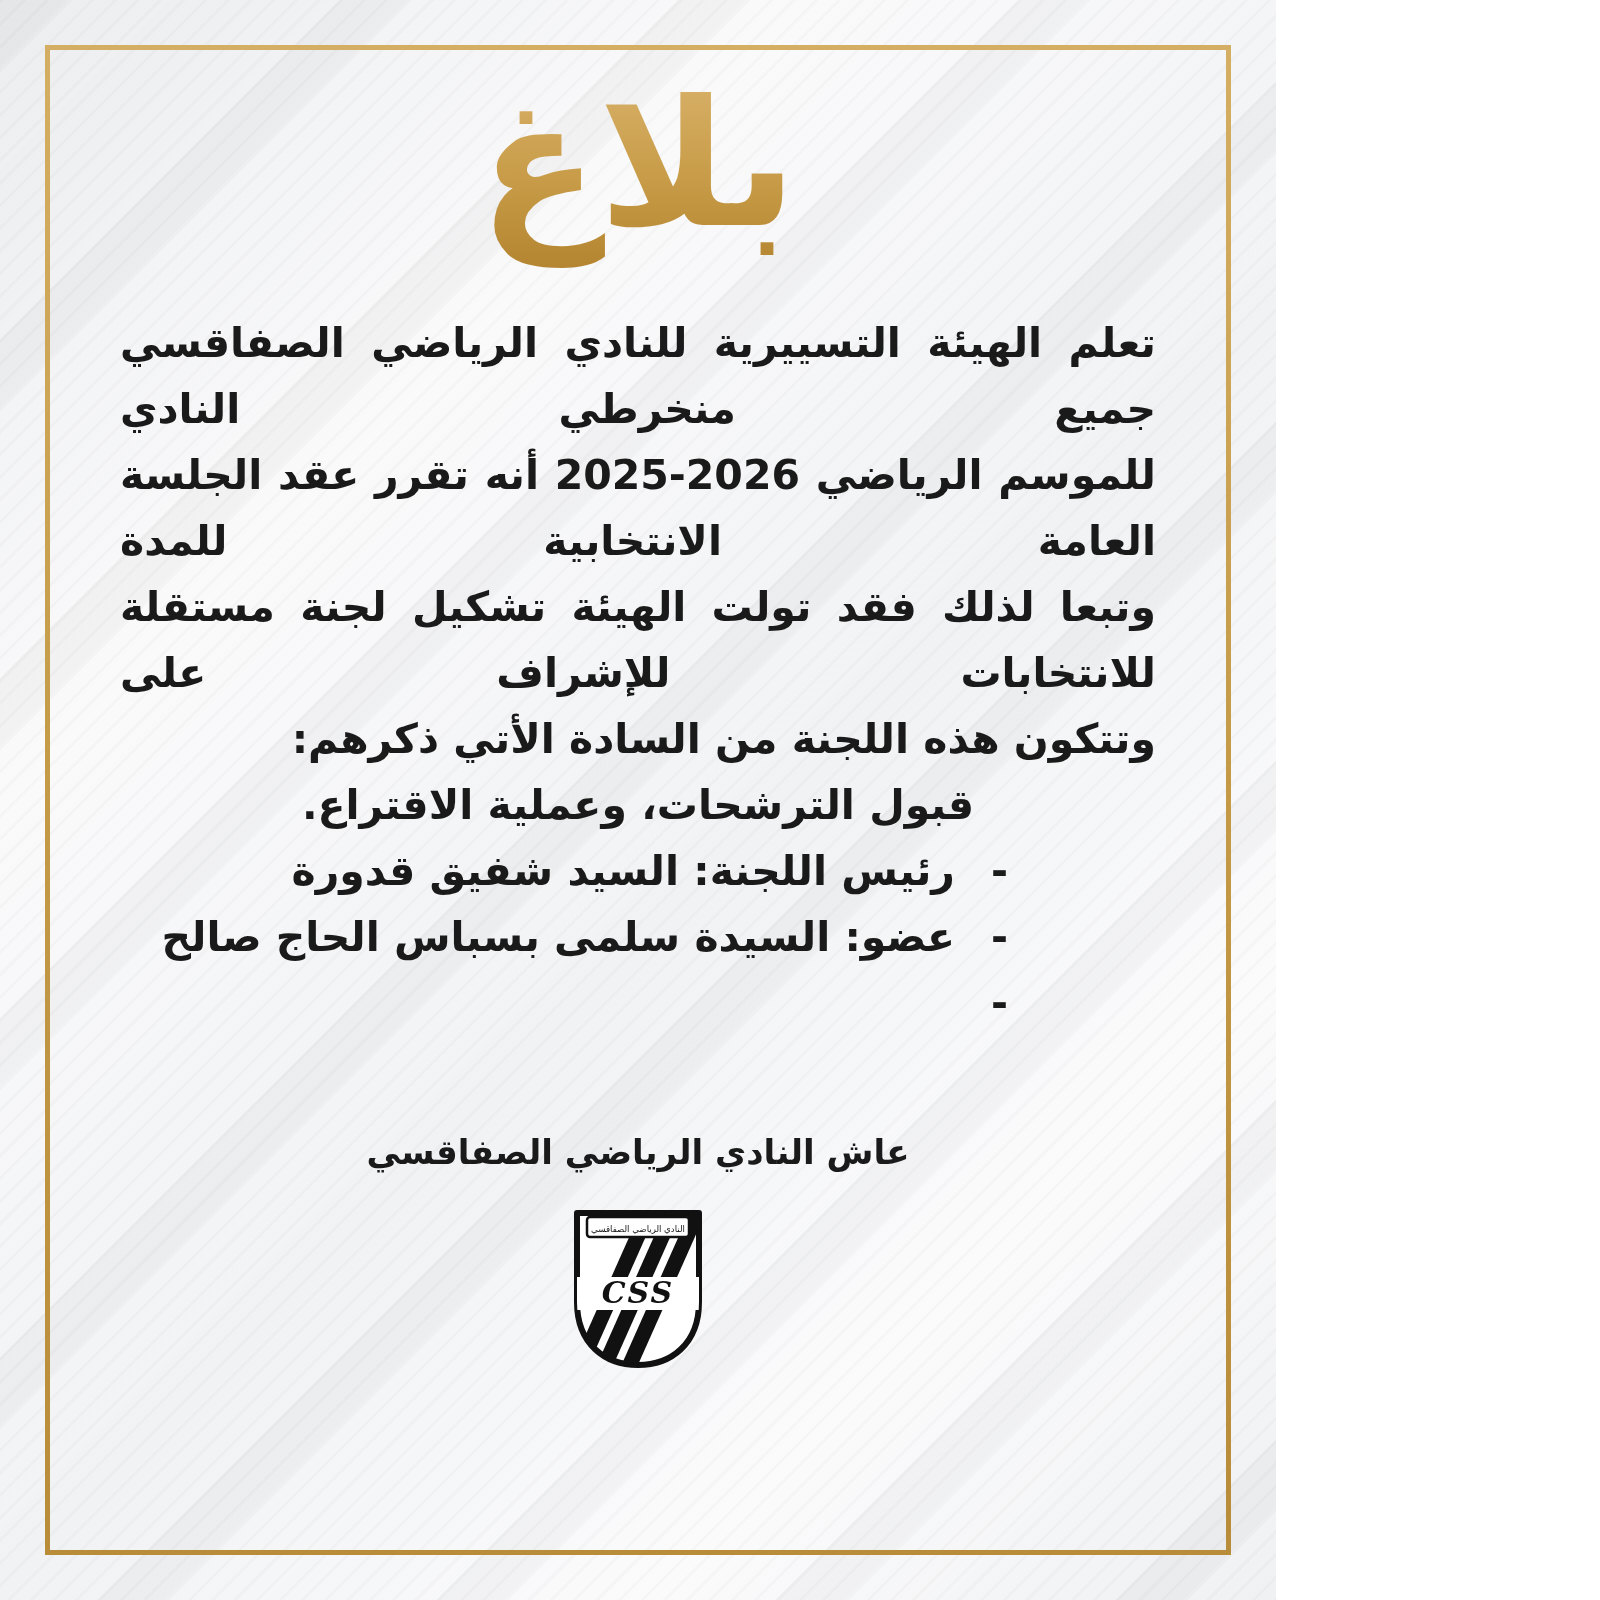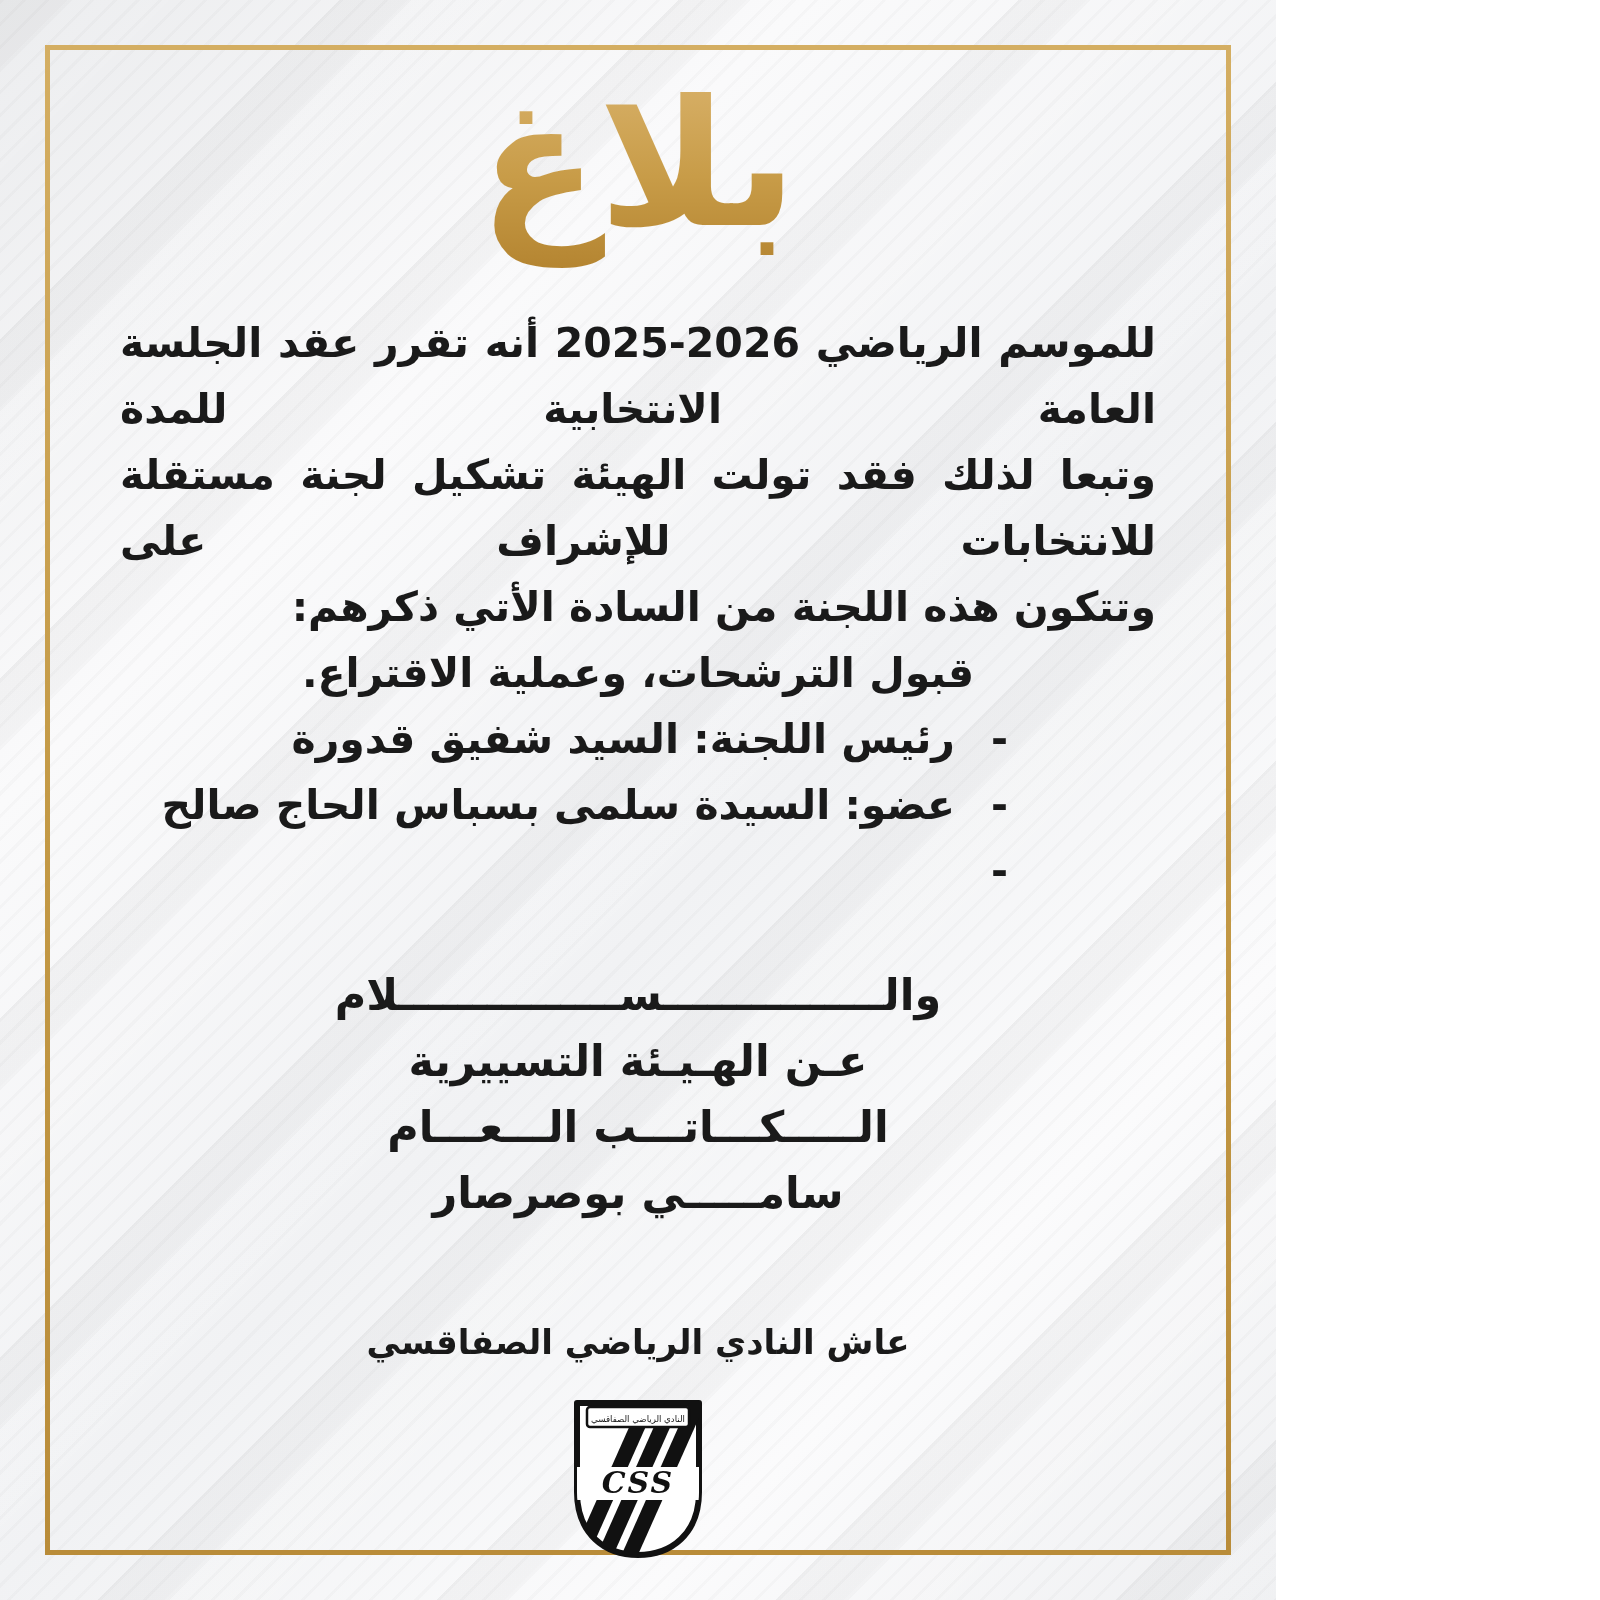--- a/index.html
+++ b/index.html
@@ -56,46 +56,41 @@
 
 <div class="page">
   <div class="texture"></div>
   <div class="gold-frame"></div>
 
   <div class="content">
 
     <h1 class="title">بلاغ</h1>
 
     <div class="body-block">
+      <div class="ln jst">تعلم الهيئة التسييرية للنادي الرياضي الصفاقسي جميع منخرطي النادي</div>
       <div class="ln jst">للموسم الرياضي 2026-2025 أنه تقرر عقد الجلسة العامة الانتخابية للمدة</div>
       <div class="ln jst">وتبعا لذلك فقد تولت الهيئة تشكيل لجنة مستقلة للانتخابات للإشراف على</div>
       <div class="ln rgt">وتتكون هذه اللجنة من السادة الأتي ذكرهم:</div>
       <div class="ln ctr">قبول الترشحات، وعملية الاقتراع.</div>
     </div>
 
     <div class="committee">
       <div class="item">
         <span>-</span>
         <span>رئيس اللجنة: السيد شفيق قدورة</span>
       </div>
       <div class="item">
         <span>-</span>
         <span>عضو: السيدة سلمى بسباس الحاج صالح</span>
       </div>
       <div class="item">
         <span>-</span>
       </div>
     </div>
 
-    <div class="closing">
-      <div>والـــــــــــــــســـــــــــــــلام</div>
-      <div>عـن الهـيـئة التسييرية</div>
-      <div>الـــــكـــاتـــب الـــعـــام</div>
-      <div>سامـــــي بوصرصار</div>
-    </div>
 
     <div class="slogan">عاش النادي الرياضي  الصفاقسي</div>
 
     <div class="logo-wrap">
       <svg width="140" height="168" viewBox="0 0 140 166">
         <defs>
           <clipPath id="shieldClip">
             <path d="M9 7 H131 V96 C131 138 103 159 70 159 C37 159 9 138 9 96 Z"></path>
           </clipPath>
         </defs>

